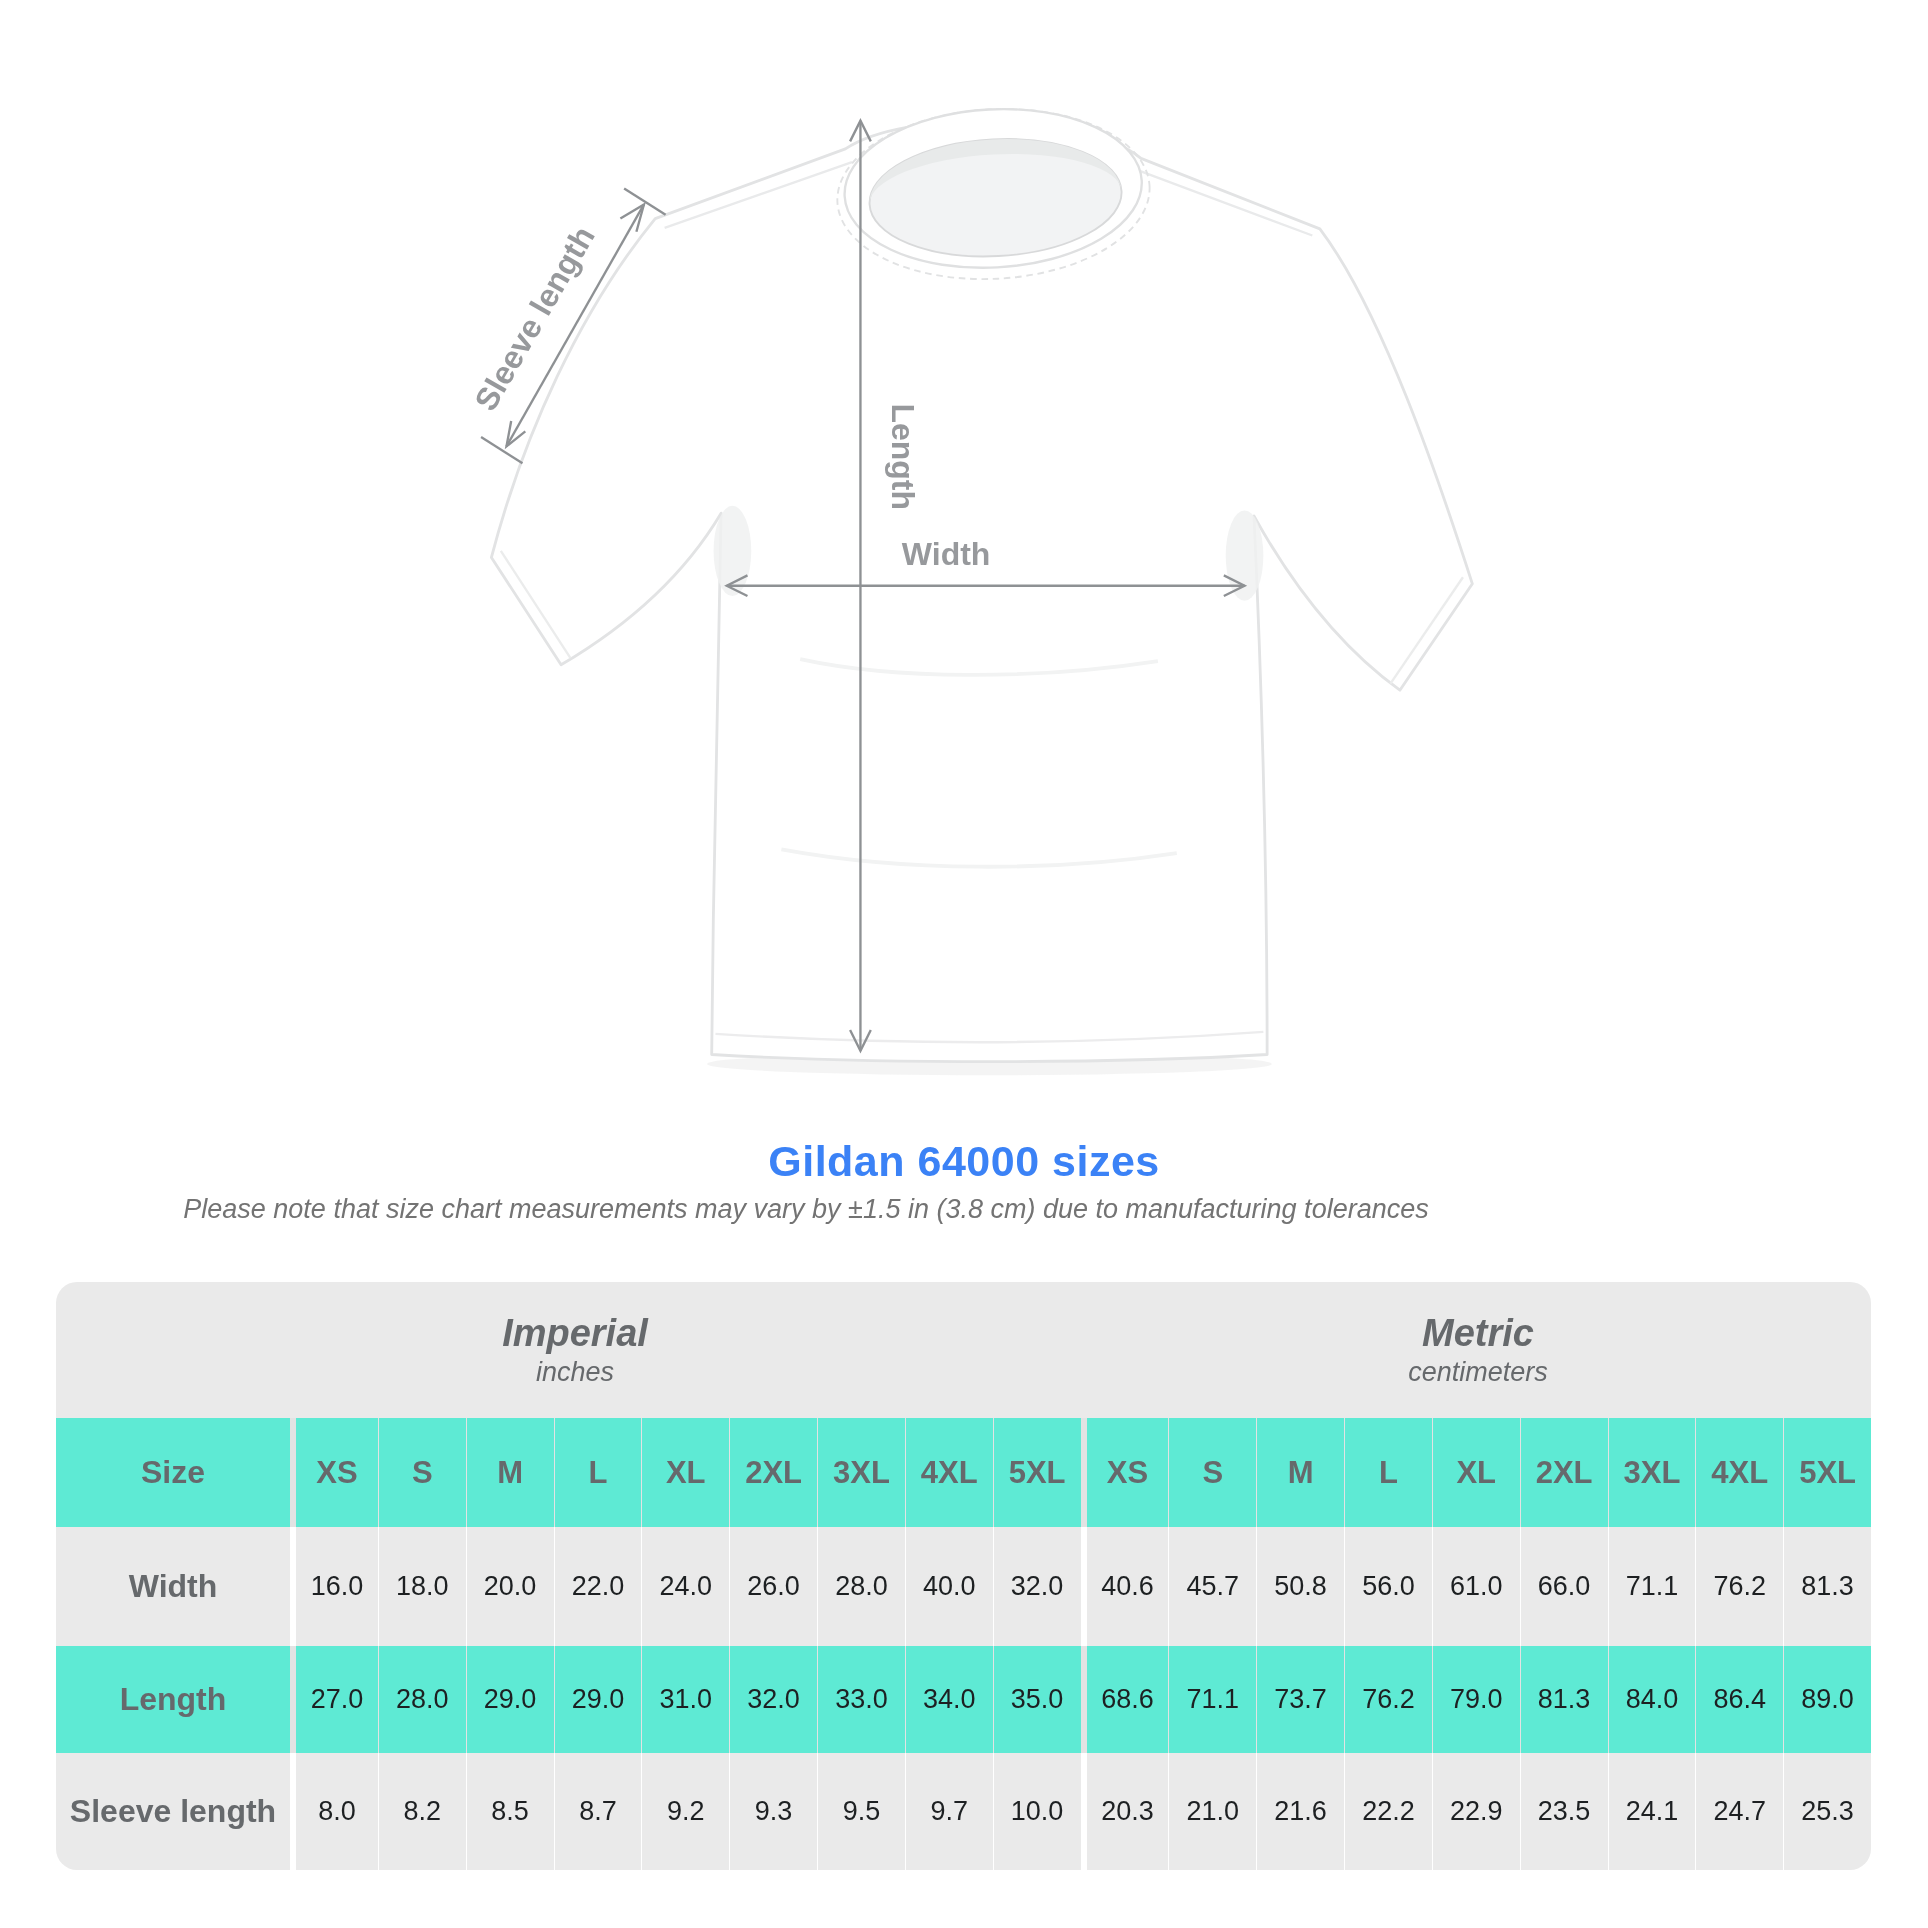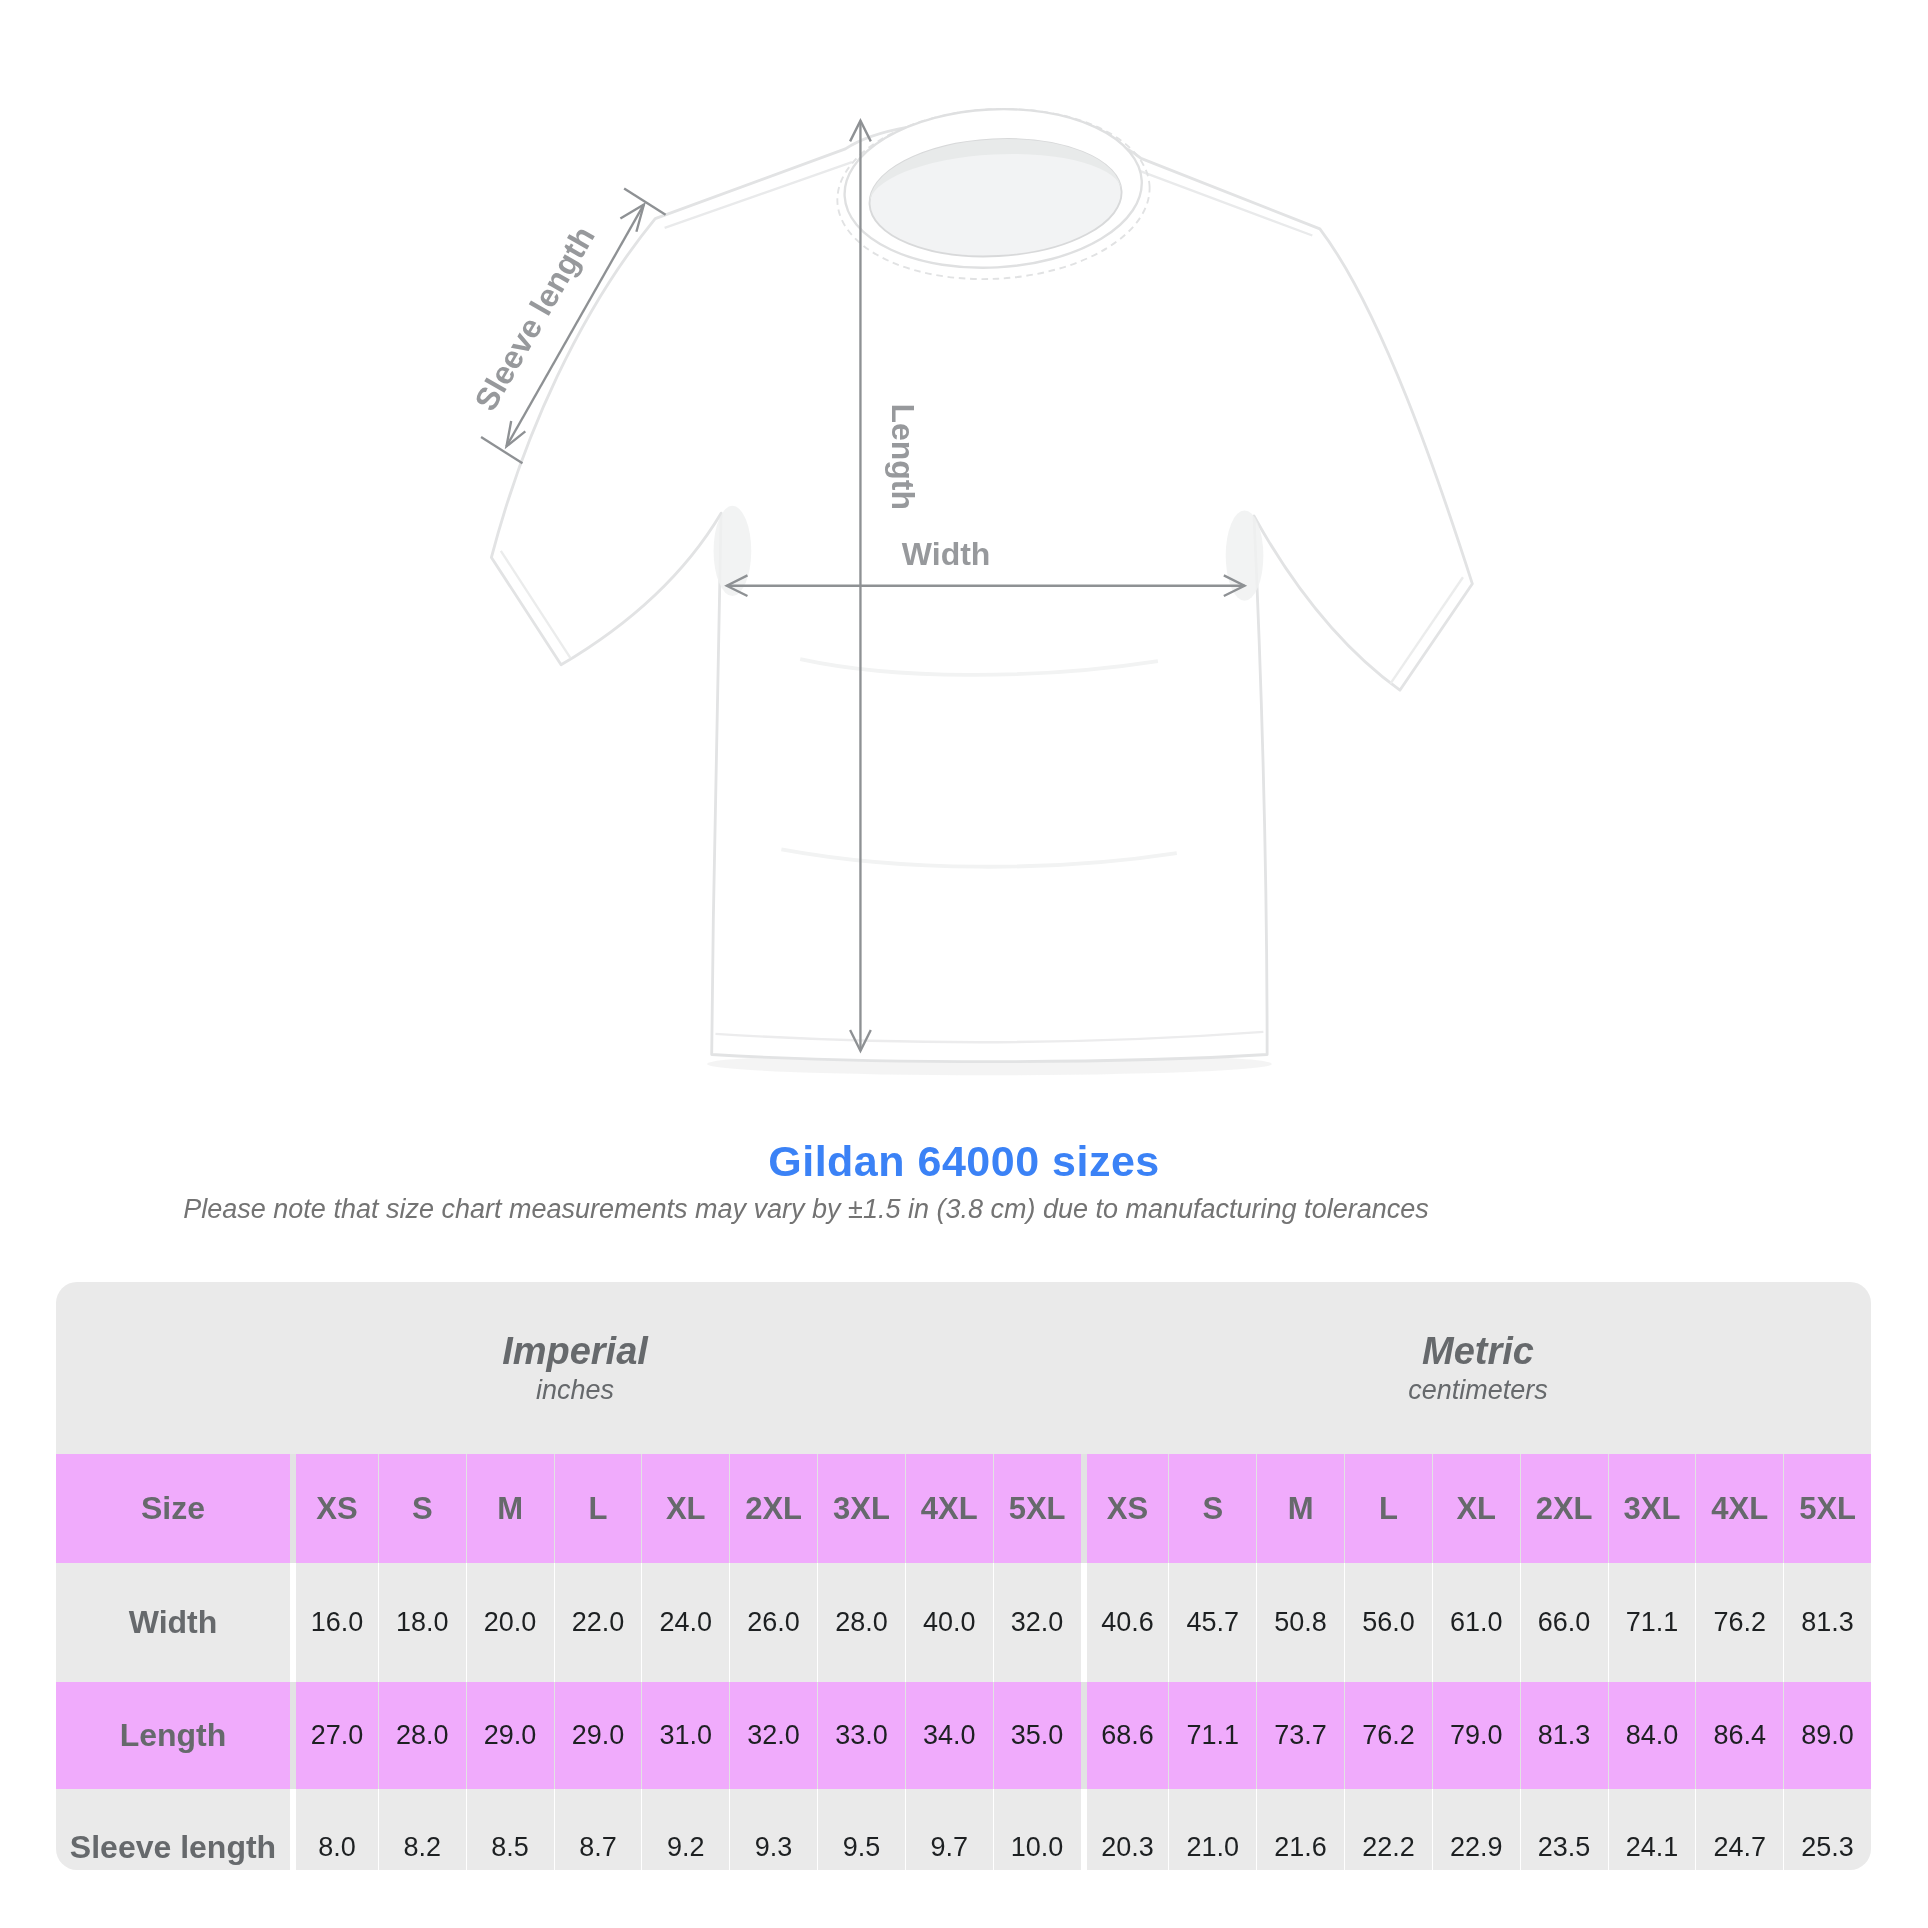--- a/index.html
+++ b/index.html
@@ -19,29 +19,29 @@
   .subtitle{
     position:absolute;left:0;top:1194px;width:1612px;text-align:center;
     font-size:27px;font-style:italic;color:#737373;
   }
   
   .card{
     position:absolute;left:56px;top:1282px;width:1815px;height:588px;
     background:#eaeaea;border-radius:21px;overflow:hidden;
   }
   .trow{display:grid;grid-template-columns:234px repeat(18,1fr);}
-  .band{height:172px;padding-left:9px;}
+  .band{height:136px;padding-left:9px;}
   .gcell{display:flex;flex-direction:column;align-items:center;justify-content:center;}
   .gtitle{font-size:38px;font-weight:bold;font-style:italic;color:#66696c;}
   .gunit{font-size:27px;font-style:italic;color:#66696c;margin-top:2px;}
   .hrow{height:109px;}
   .row-w{height:119px;}
   .row-l{height:107px;}
   .row-s{height:117px;}
-  .r-white{background:#f0abfc;--sep:#e2e3e3;}
+  .r-white{background:#5eead4;--sep:#e2e3e3;}
   .r-gray{background:transparent;--sep:#ffffff;}
   .c{display:flex;align-items:center;justify-content:center;}
   .sep{border-left:1.9px solid var(--sep);}
   .sep-wide{border-left-width:6.6px;}
   .size-label,.row-label{font-size:32px;font-weight:bold;color:#66696c;}
   .size-h{font-size:31px;font-weight:bold;color:#66696c;}
   .val{font-size:27px;color:#1d2022;}
 </style>
 </head>
 <body>

